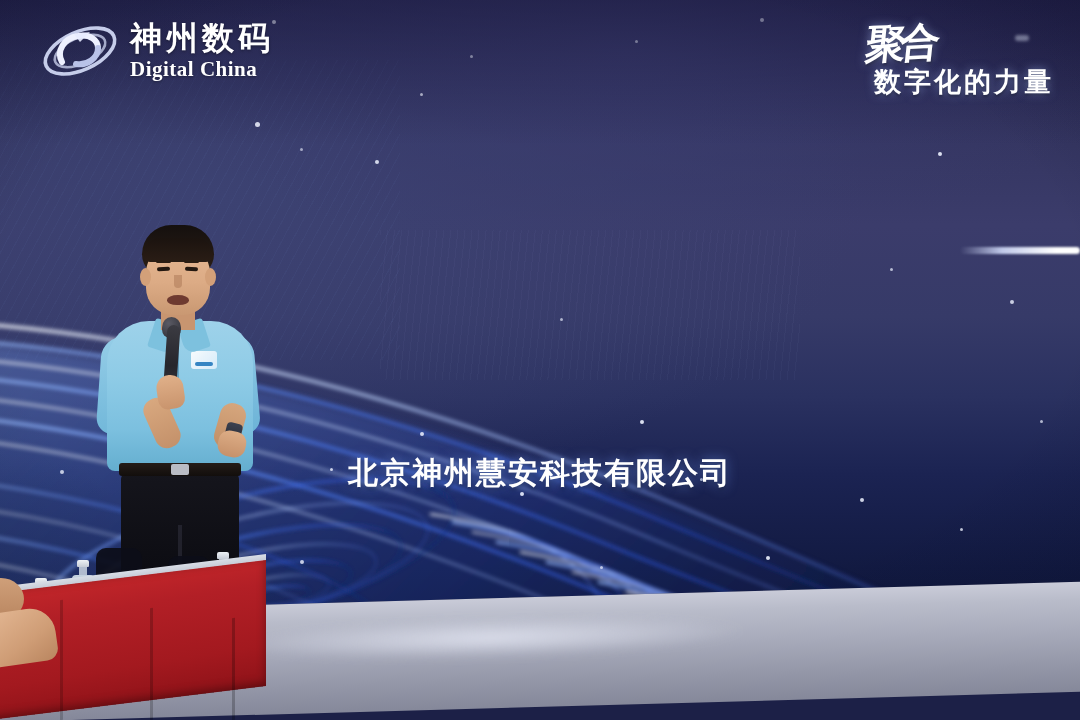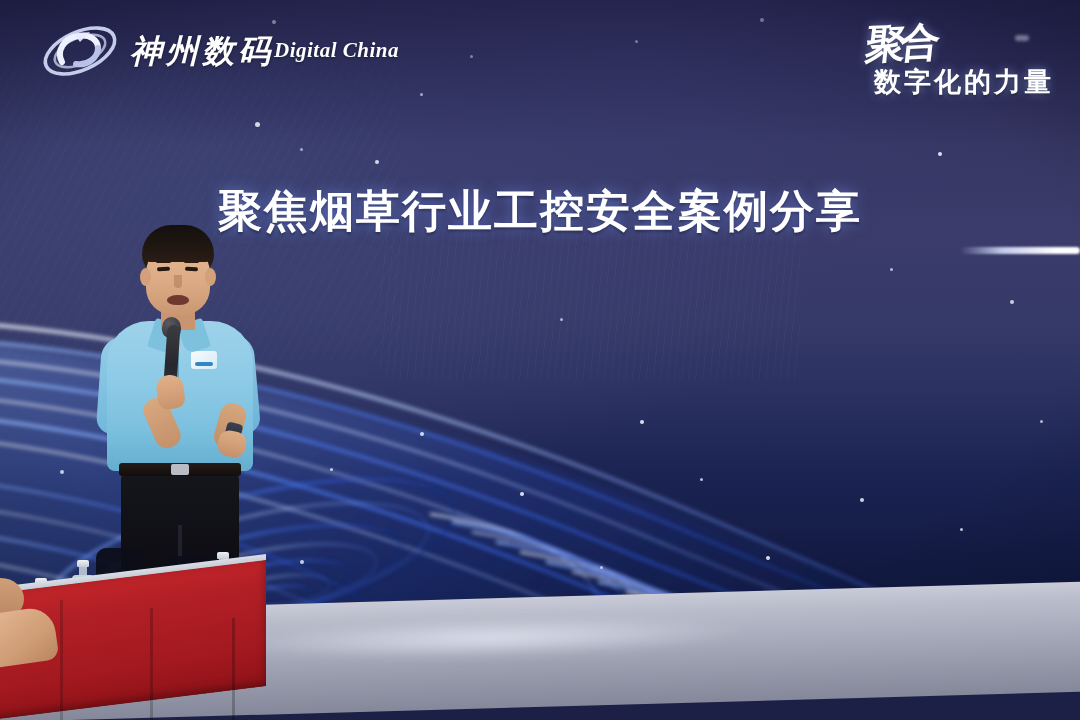--- a/index.html
+++ b/index.html
@@ -75,21 +75,21 @@
   .slide-company{
     position:absolute;left:0;top:453px;width:1080px;text-align:center;
     font-size:30px;font-weight:bold;color:#ffffff;letter-spacing:2px;
     font-family:"DejaVu Sans","Liberation Sans",sans-serif;
     text-shadow:0 0 12px rgba(120,160,255,.65),0 2px 4px rgba(0,0,0,.45);
   }
 
   
   .brand-logo{position:absolute;left:40px;top:18px;display:flex;align-items:center;gap:10px;}
   .brand-mark{width:80px;height:66px;flex:0 0 auto;}
-  .brand-words{display:flex;flex-direction:row;line-height:1;font-style:italic;}
+  .brand-words{display:flex;flex-direction:column;line-height:1;}
   .brand-cn{
     font-size:32px;font-weight:bold;color:#ffffff;letter-spacing:4px;
     font-family:"DejaVu Sans","Liberation Sans",sans-serif;
     text-shadow:0 1px 3px rgba(0,0,0,.4);
   }
   .brand-en{
     font-size:21px;font-weight:bold;color:#ffffff;letter-spacing:.5px;margin-top:5px;
     font-family:"Liberation Serif","DejaVu Serif",serif;
     text-shadow:0 1px 3px rgba(0,0,0,.4);
   }
@@ -400,21 +400,21 @@
     <div class="particle" style="left:960px;top:528px;width:3px;height:3px;opacity:.8"></div>
     <div class="particle" style="left:766px;top:556px;width:4px;height:4px;opacity:.9"></div>
     <div class="particle" style="left:600px;top:566px;width:3px;height:3px;opacity:.7"></div>
     <div class="particle" style="left:300px;top:560px;width:4px;height:4px;opacity:.8"></div>
     <div class="particle" style="left:150px;top:520px;width:3px;height:3px;opacity:.75"></div>
     <div class="particle" style="left:60px;top:470px;width:4px;height:4px;opacity:.8"></div>
     <div class="particle" style="left:1040px;top:420px;width:3px;height:3px;opacity:.7"></div>
 
     <div class="screen-vignette"></div>
 
-    <div class="slide-title">聚焦烟草行业工控安全案例分享</div>
+    <div class="slide-company">北京神州慧安科技有限公司</div>
 
     <div class="brand-logo">
       <svg class="brand-mark" viewBox="0 0 80 66">
         <g fill="none" stroke="#cfd6f2" stroke-linecap="round">
           <ellipse cx="40" cy="33" rx="37" ry="19" transform="rotate(-24 40 33)" stroke-width="3.6" opacity="0.95"></ellipse>
           <ellipse cx="40" cy="33" rx="27" ry="13" transform="rotate(-24 40 33)" stroke-width="2.6" opacity="0.75"></ellipse>
           <path d="M22,44 C16,33 24,20 38,18 C50,16 58,22 58,30" stroke="#eef1ff" stroke-width="6"></path>
           <path d="M58,30 C58,40 47,48 36,46" stroke="#b9c2e8" stroke-width="6"></path>
         </g>
         <path d="M34,16 L50,14 L40,24 Z" fill="#e7ebff" opacity="0.9"></path>

